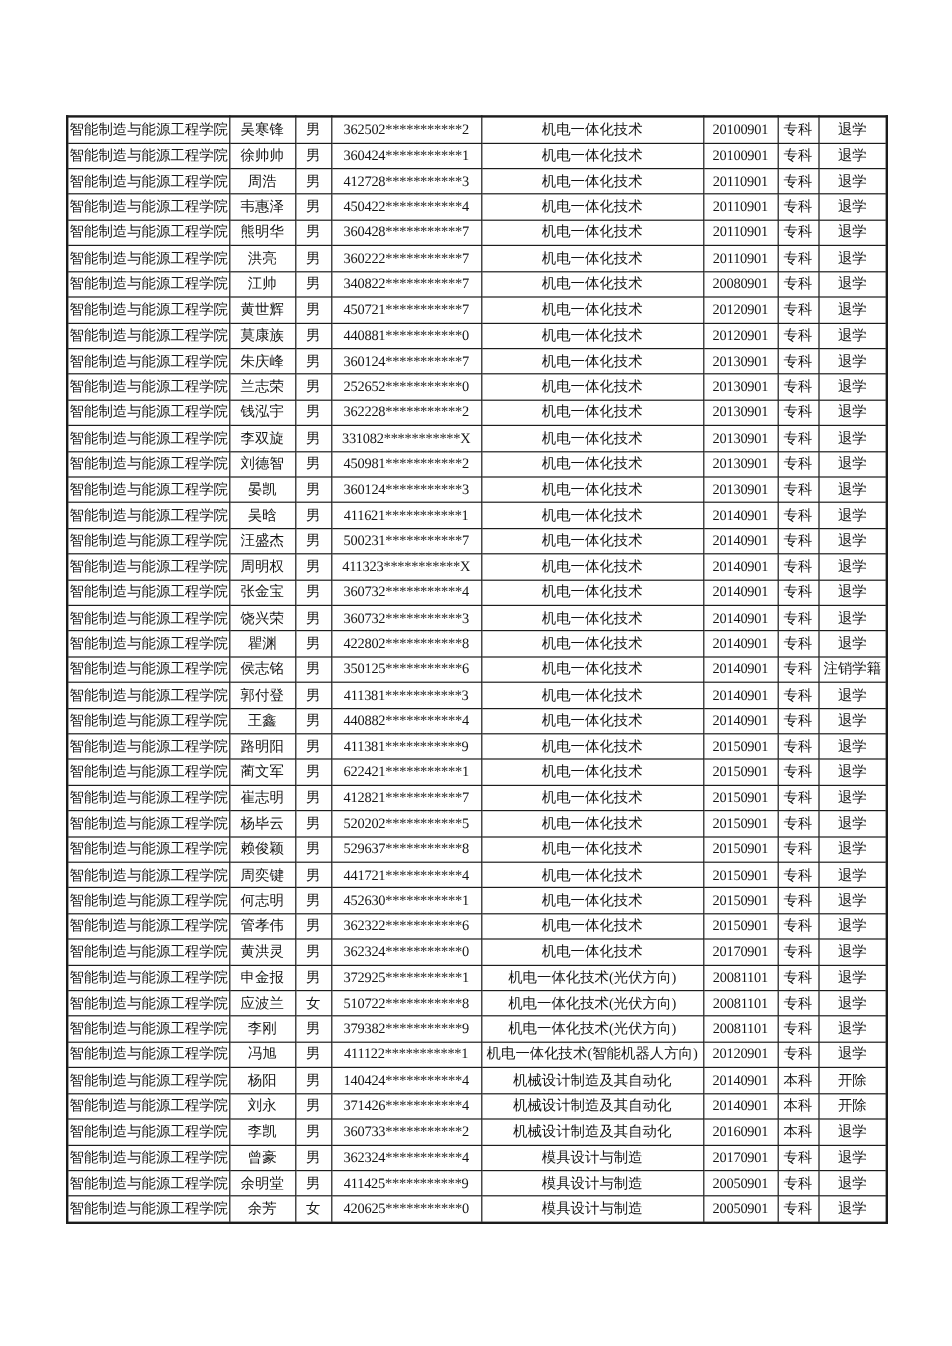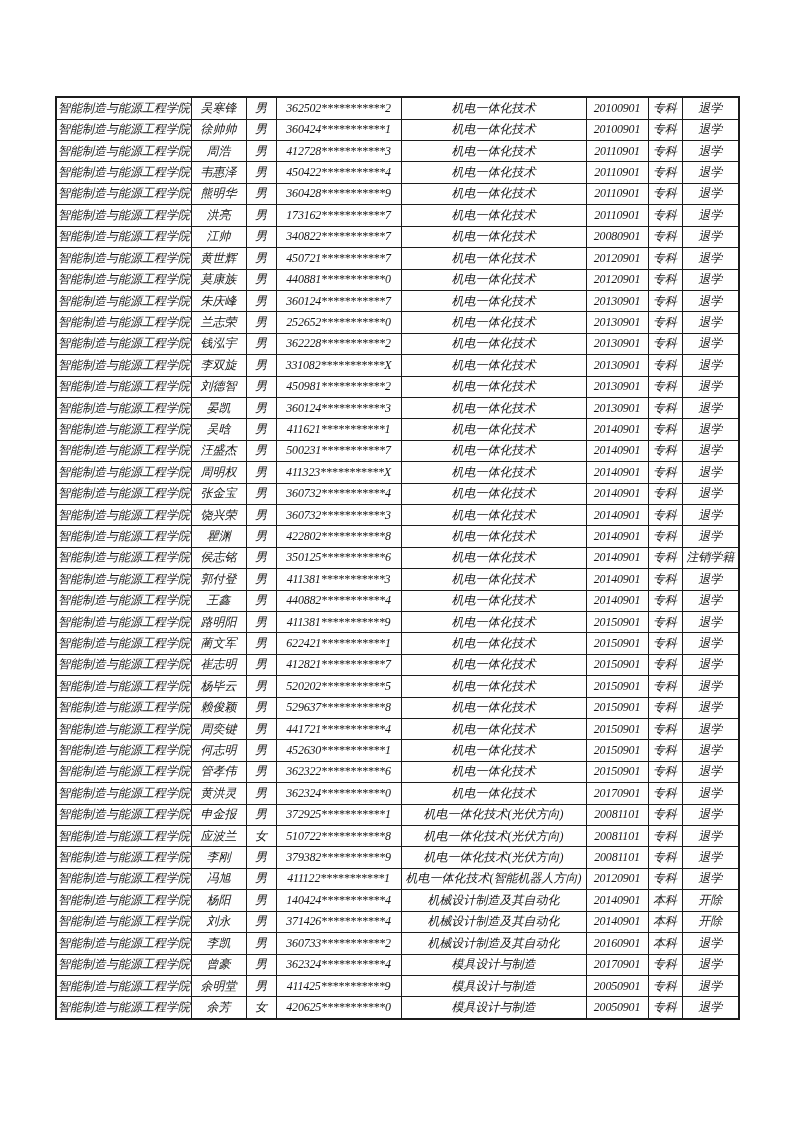--- a/index.html
+++ b/index.html
@@ -17,21 +17,20 @@
     color: #141414;
   }
   table.roster {
     position: absolute;
     left: 55px;
     top: 96px;
     width: 683px;
     height: 924px;
     border-collapse: collapse;
     table-layout: fixed;
-    font-style: italic;
   }
   table.roster td {
     border: 1px solid #1c1c1c;
     padding: 0 1px;
     text-align: center;
     vertical-align: middle;
     font-size: 12px;
     line-height: 1.1;
     white-space: nowrap;
     overflow: hidden;
@@ -102,31 +101,31 @@
     <td class="col-id">450422***********4</td>
     <td class="col-major">机电一体化技术</td>
     <td class="col-date">20110901</td>
     <td class="col-level">专科</td>
     <td class="col-status">退学</td>
   </tr>
         <tr>
     <td class="col-college">智能制造与能源工程学院</td>
     <td class="col-name">熊明华</td>
     <td class="col-gender">男</td>
-    <td class="col-id">360428***********9</td>
+    <td class="col-id">360428***********7</td>
     <td class="col-major">机电一体化技术</td>
     <td class="col-date">20110901</td>
     <td class="col-level">专科</td>
     <td class="col-status">退学</td>
   </tr>
         <tr>
     <td class="col-college">智能制造与能源工程学院</td>
     <td class="col-name">洪亮</td>
     <td class="col-gender">男</td>
-    <td class="col-id">173162***********7</td>
+    <td class="col-id">360222***********7</td>
     <td class="col-major">机电一体化技术</td>
     <td class="col-date">20110901</td>
     <td class="col-level">专科</td>
     <td class="col-status">退学</td>
   </tr>
         <tr>
     <td class="col-college">智能制造与能源工程学院</td>
     <td class="col-name">江帅</td>
     <td class="col-gender">男</td>
     <td class="col-id">340822***********7</td>

